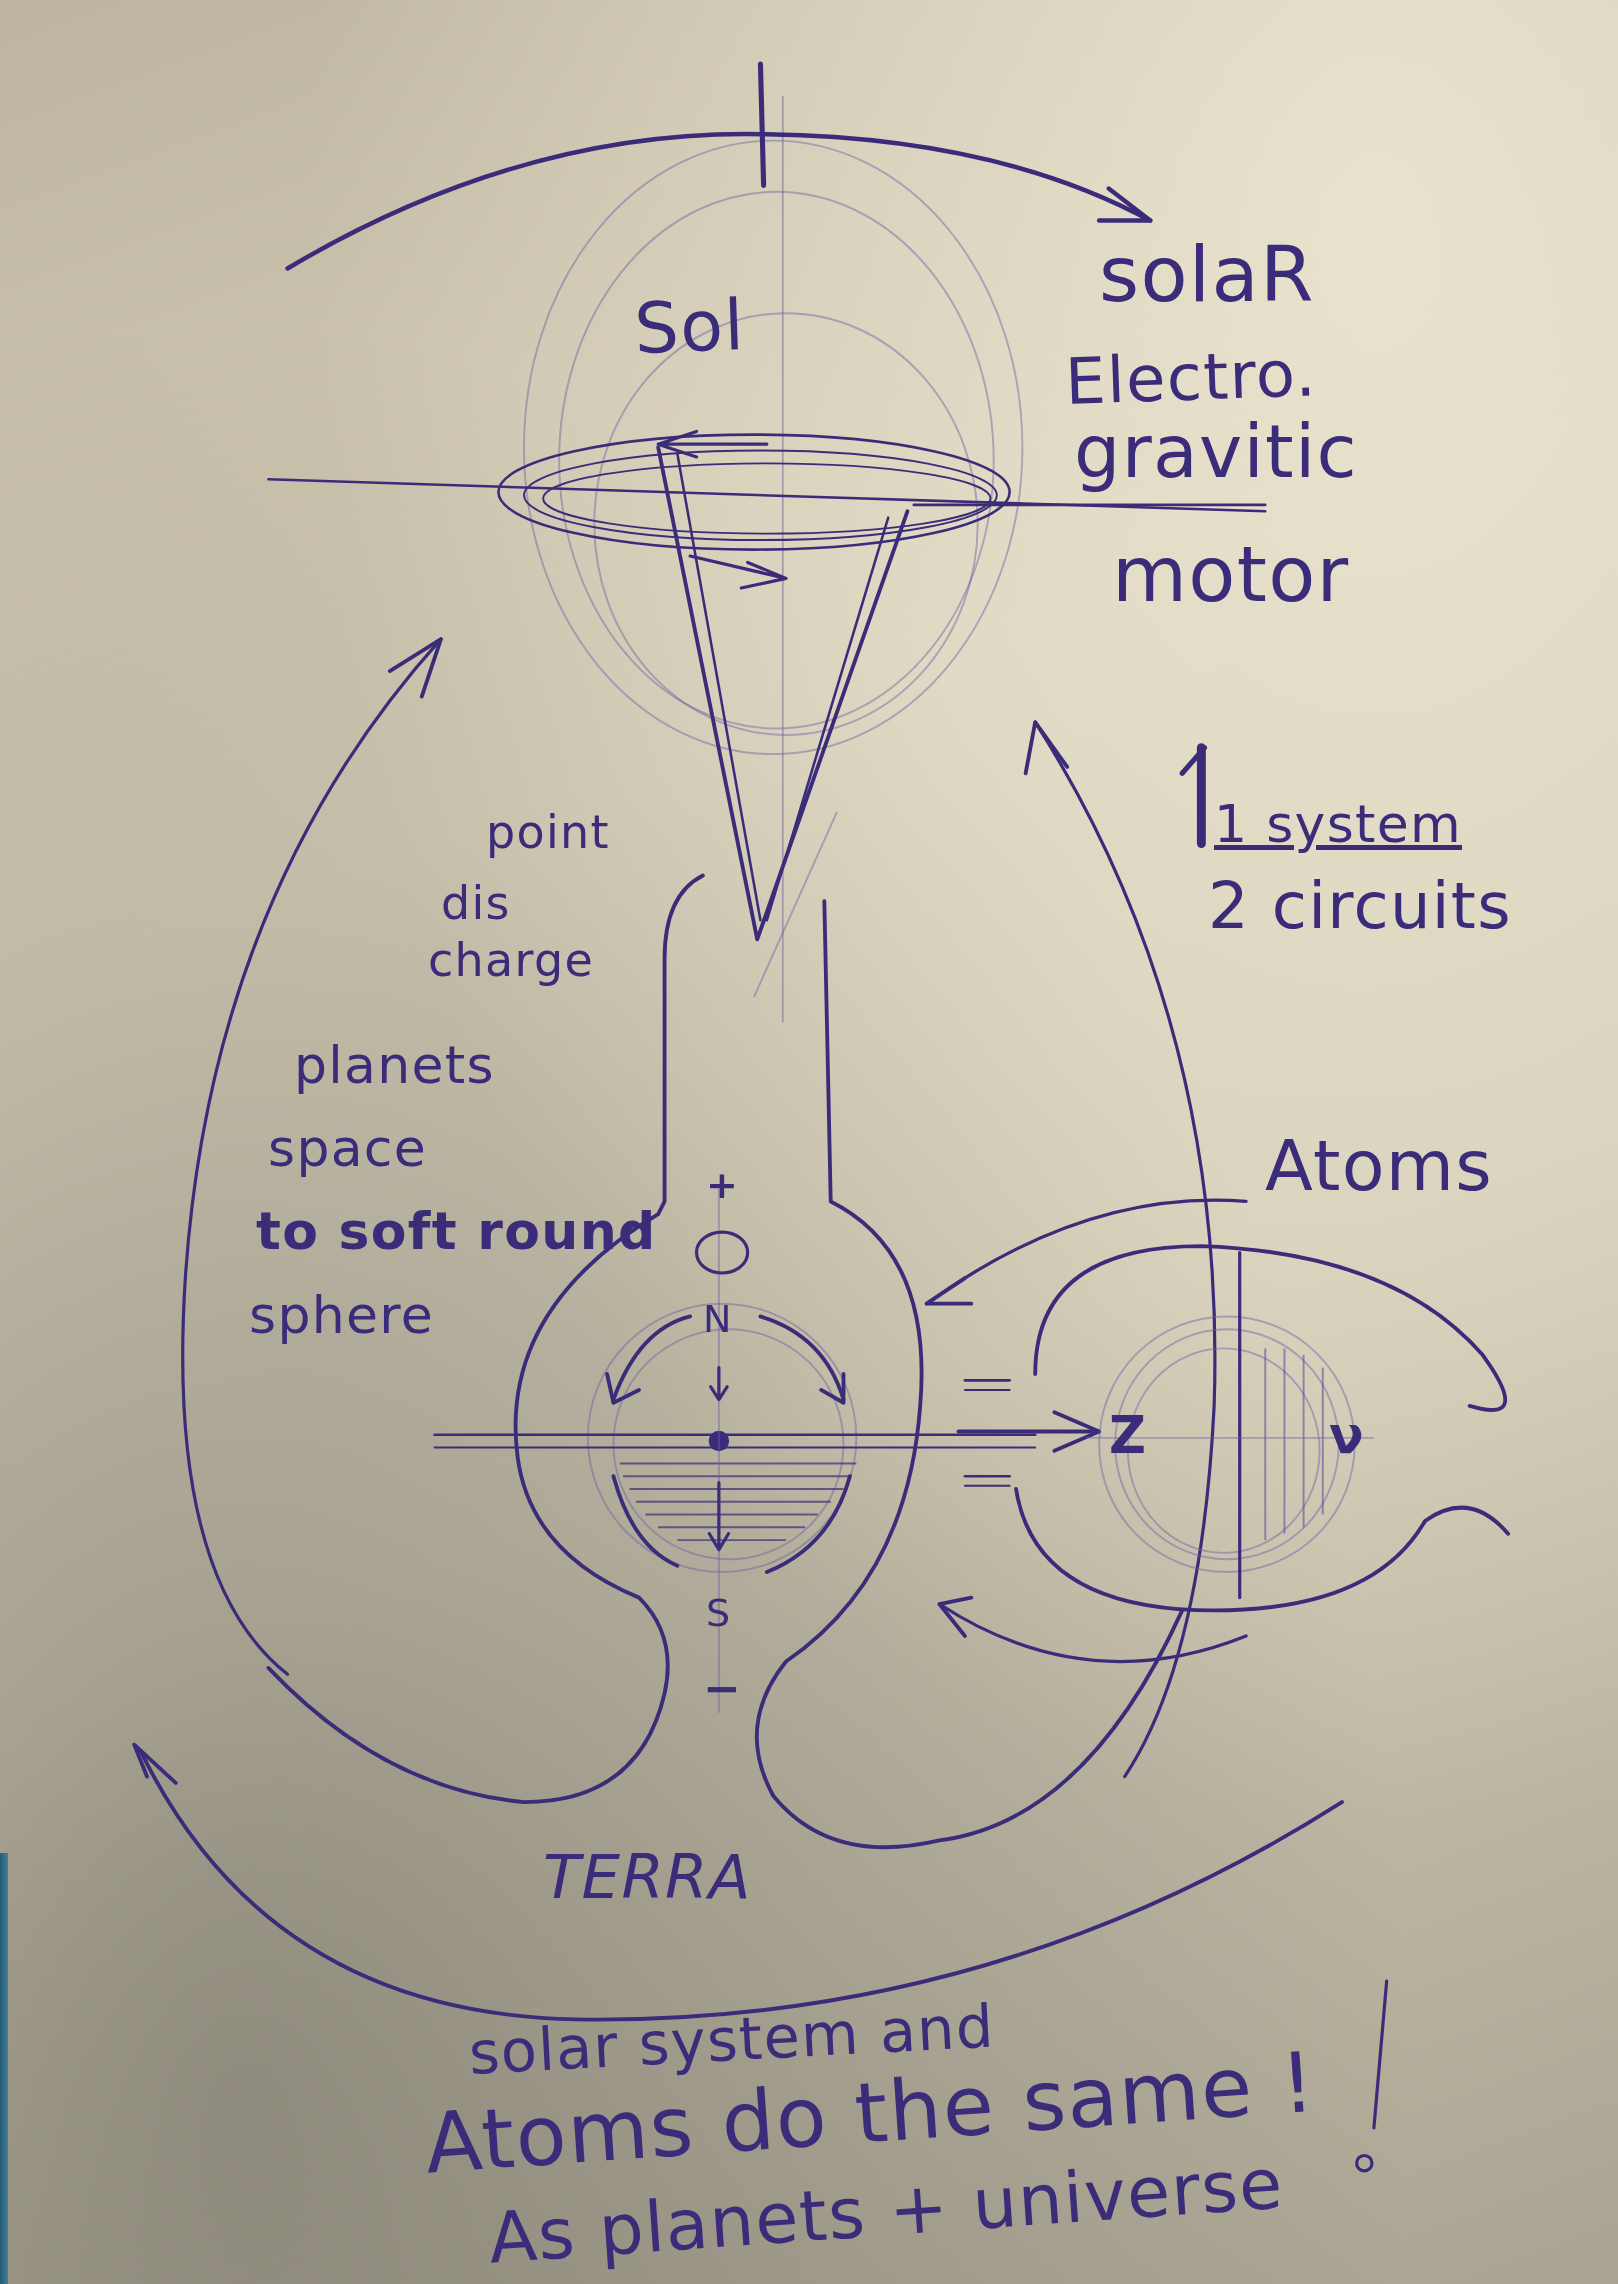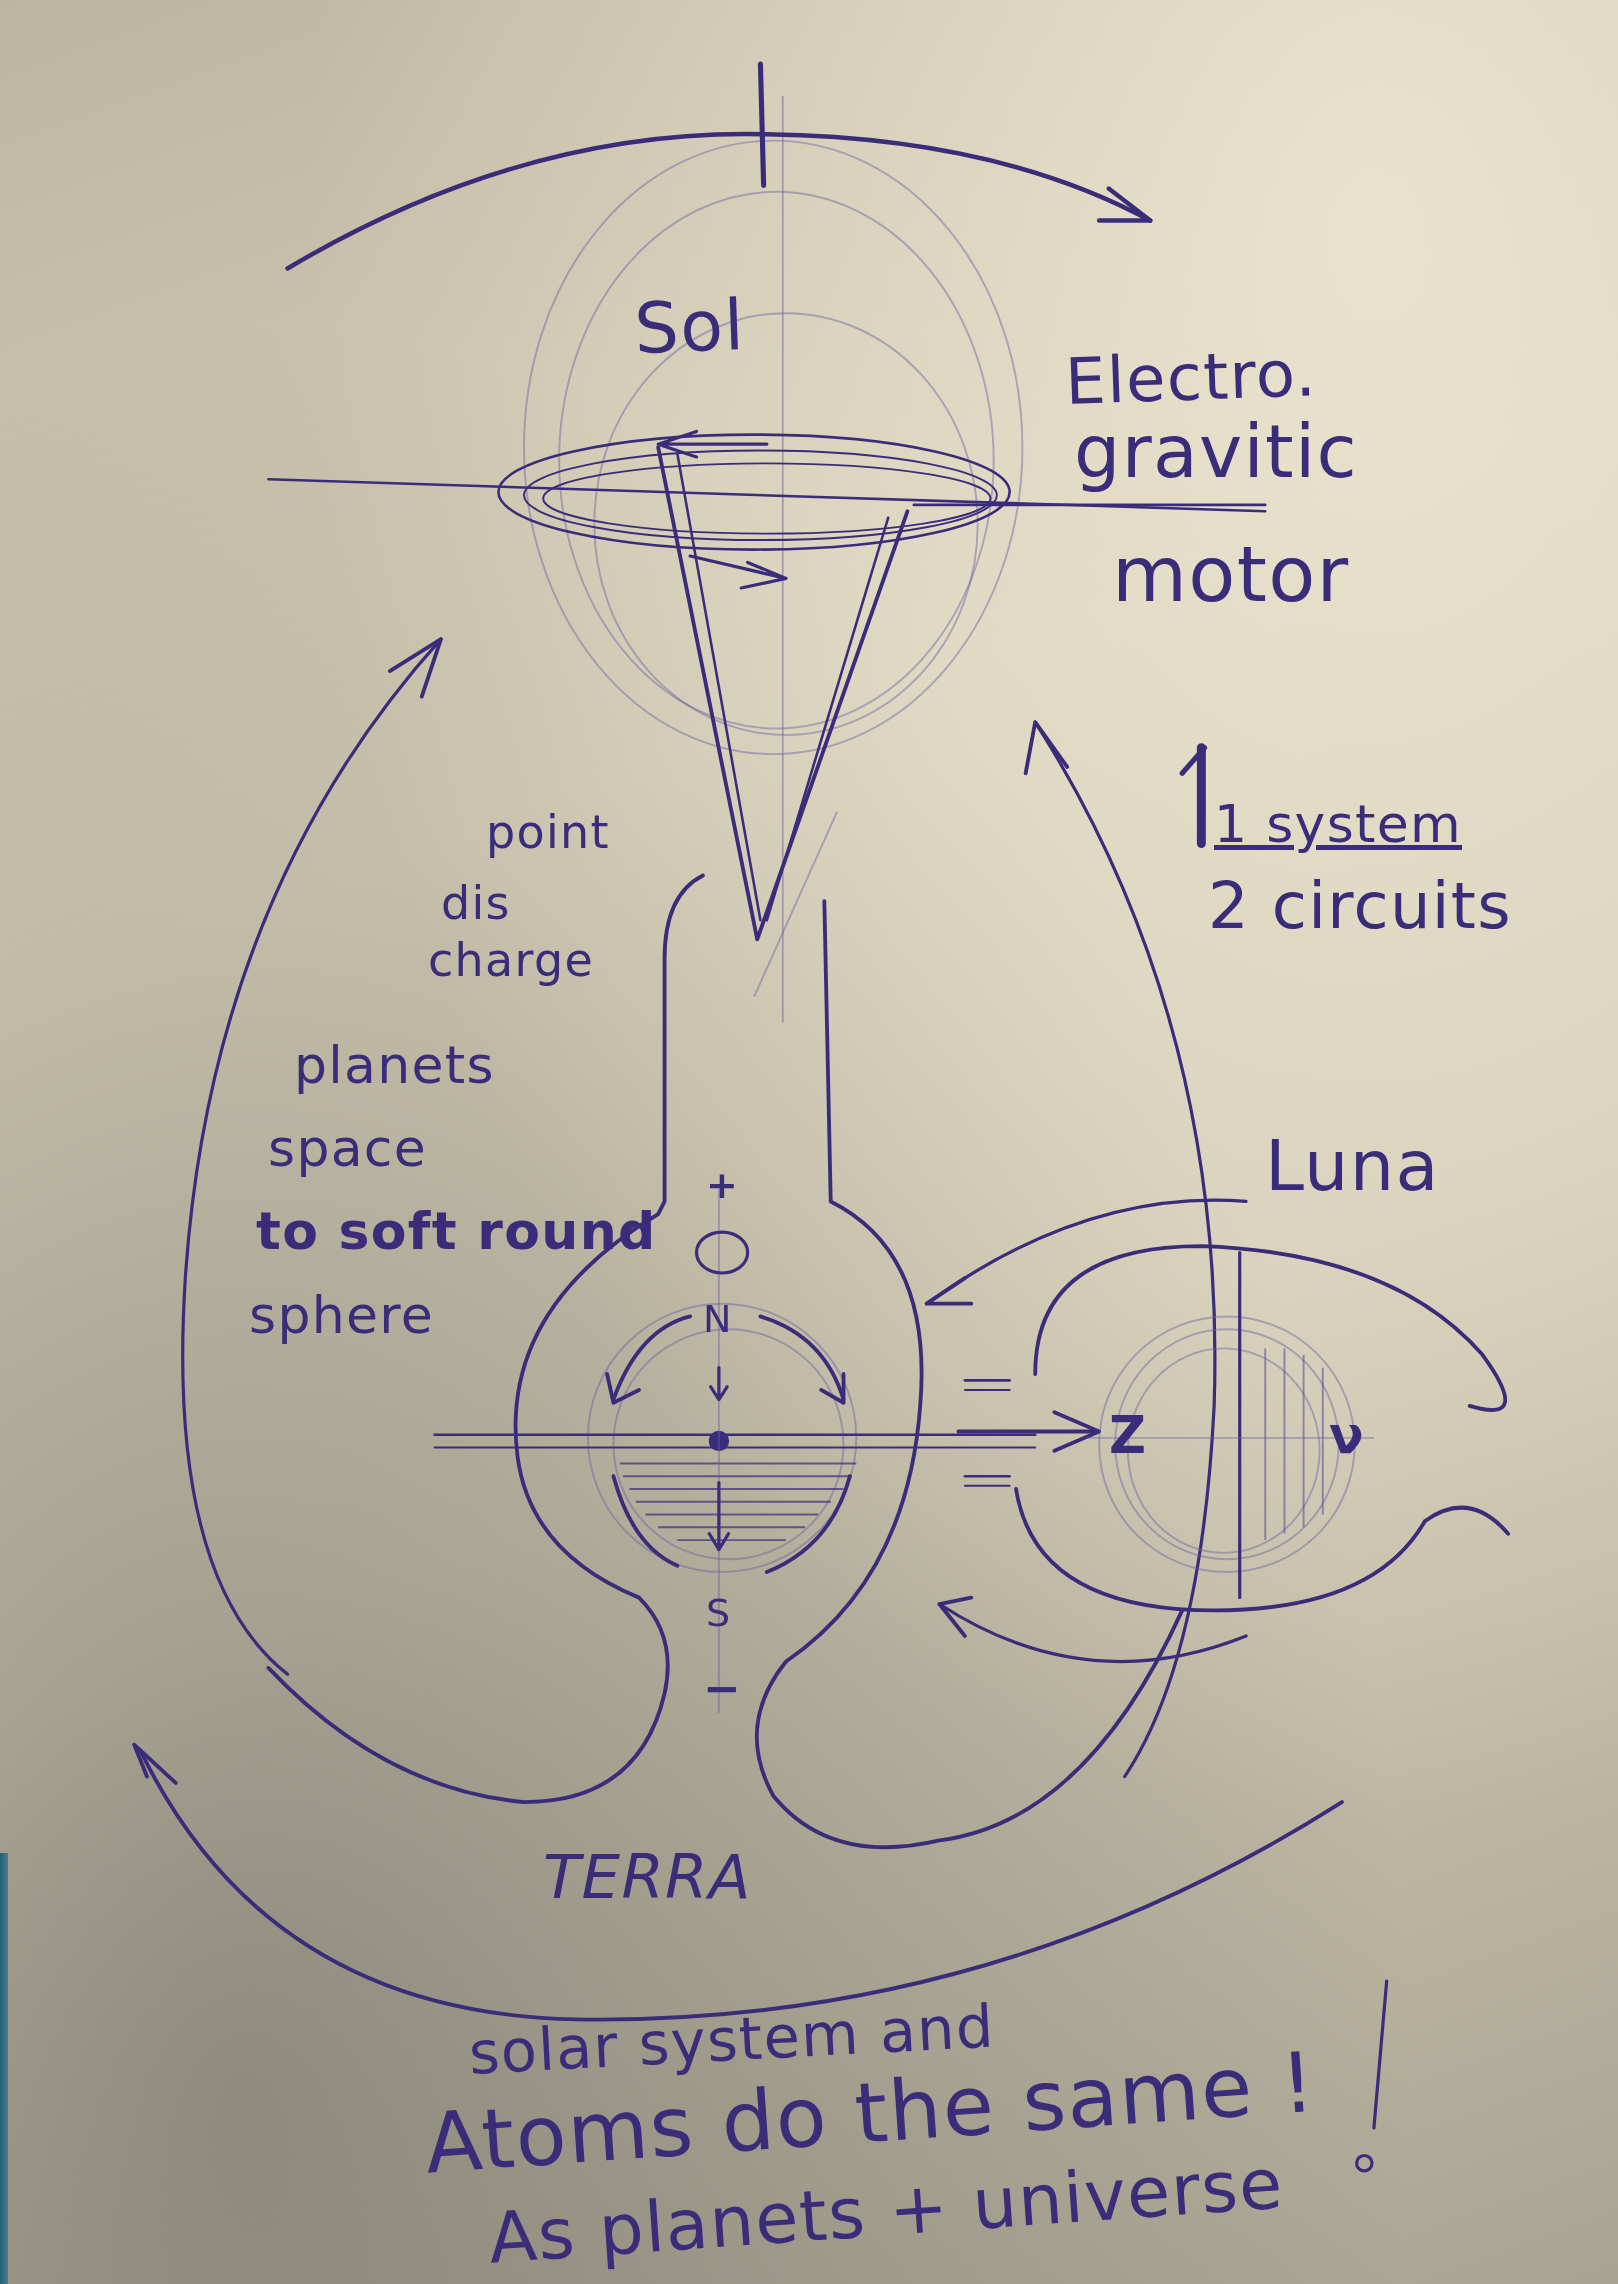--- a/index.html
+++ b/index.html
@@ -148,20 +148,21 @@
     </g>
 
     <g>
       <path class="ink" d="M 1880 1170 L 1880 1320" stroke-width="14"></path>
       <path class="ink" d="M 1850 1210 L 1885 1170" stroke-width="8"></path>
     </g>
   </svg>
 
   <div class="lbl" style="left:633px; top:288px; font-size:70px; transform:rotate(-2deg);">Sol</div>
 
+  <div class="lbl" style="left:1099px; top:230px; font-size:77px;">solaR</div>
   <div class="lbl" style="left:1064px; top:345px; font-size:64px; transform:rotate(-2deg);">Electro.</div>
   <div class="lbl" style="left:1112px; top:530px; font-size:77px;">motor</div>
   <div class="lbl" style="left:1074px; top:409px; font-size:73px;">gravitic</div>
 
   <div class="lbl" style="left:1214px; top:794px; font-size:52px;text-decoration:underline;">1 system</div>
   <div class="lbl" style="left:1208px; top:869px; font-size:64px;">2 circuits</div>
 
   <div class="lbl" style="left:486px; top:805px; font-size:46px;">point</div>
   <div class="lbl" style="left:441px; top:876px; font-size:46px;text-align:center;">dis</div>
   <div class="lbl" style="left:428px; top:933px; font-size:46px;">charge</div>
@@ -172,21 +173,21 @@
   <div class="lbl" style="left:249px; top:1285px; font-size:52px;">sphere</div>
 
   <div class="lbl" style="left:706px; top:1163px; font-size:38px; font-weight:bold;">+</div>
   <div class="lbl" style="left:703px; top:1297px; font-size:38px;">N</div>
   <div class="lbl" style="left:706px; top:1591px; font-size:38px;">S</div>
   <div class="lbl" style="left:703px; top:1662px; font-size:45px; font-weight:bold;">−</div>
 
   <div class="lbl" style="left:1109px; top:1406px; font-size:51px; font-weight:bold;">Z</div>
   <div class="lbl" style="left:1329px; top:1406px; font-size:51px; font-weight:bold;">ν</div>
 
-  <div class="lbl" style="left:1265px; top:1125px; font-size:70px;">Luna</div>
+  <div class="lbl" style="left:1265px; top:1125px; font-size:70px;">Atoms</div>
 
   <div class="lbl" style="left:543px; top:1841px; font-size:61px; font-style:italic;">TERRA</div>
 
   <div class="lbl" style="left:467px; top:2019px; font-size:59px; transform:rotate(-3deg);">solar system and</div>
   <div class="lbl" style="left:422px; top:2096px; font-size:83px; transform:rotate(-4deg);">Atoms do the same !</div>
   <div class="lbl" style="left:486px; top:2198px; font-size:70px; transform:rotate(-4deg);">As planets + universe</div>
 </div>
 
 
 </body></html>

